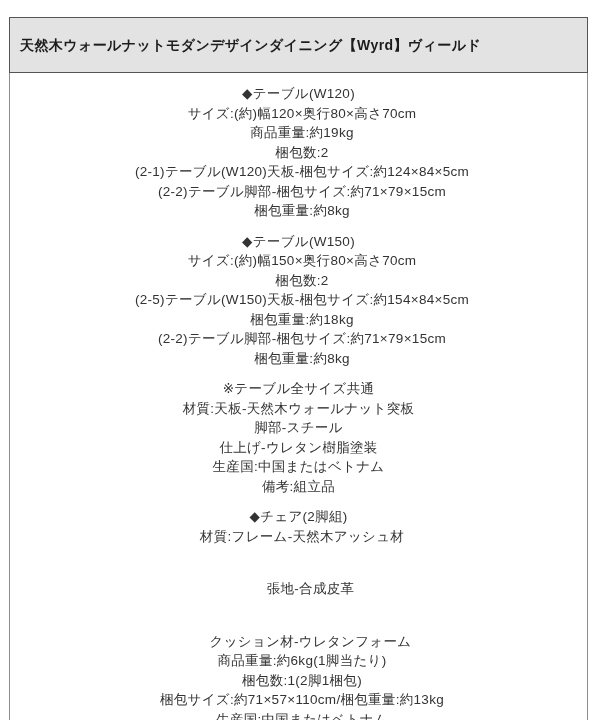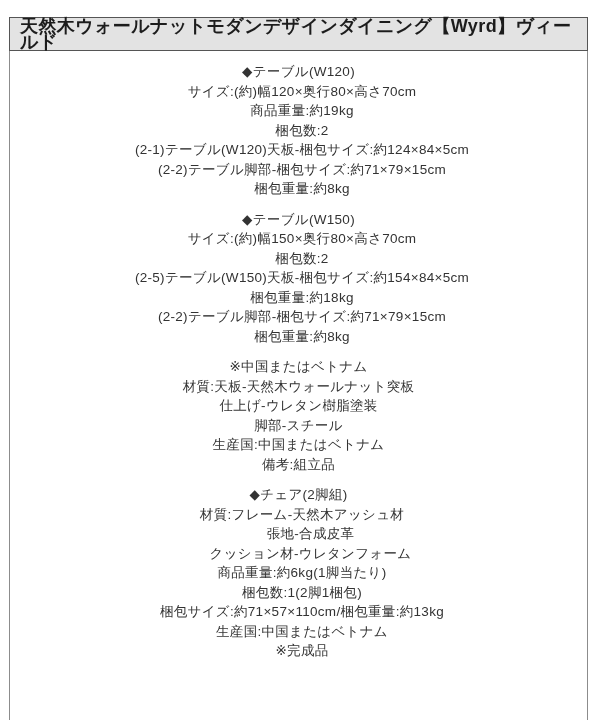--- a/index.html
+++ b/index.html
@@ -19,25 +19,25 @@
   .spec-box {
     position: absolute;
     left: 9px;
     top: 17px;
     width: 579px;
   }
   .spec-header {
     box-sizing: border-box;
     background: var(--header-bg, #e3e3e3);
     border: 1px solid var(--header-border, #555555);
-    font-size: 18px;
+    font-size: 14px;
     font-weight: bold;
     color: #1c1c1c;
     line-height: 16px;
-    padding: 0 10px;
+    padding: 19px 10px;
     letter-spacing: 0.4px;
   }
   .spec-body {
     box-sizing: border-box;
     background: #ffffff;
     border: 1px solid var(--body-border, #8c8c8c);
     border-top: none;
     min-height: 710px;
     padding: 11px 18px 40px 18px;
     font-size: 13.5px;
@@ -46,21 +46,21 @@
   }
   .spec-section + .spec-section {
     margin-top: 11px;
   }
   .spec-line {
     white-space: nowrap;
     text-align: center;
   }
   .indent-0 { padding-left: 0; }
   .indent-1 { padding-left: 7px; }
-  .indent-2 { padding-left: 24px; }
+  .indent-2 { padding-left: 24px; margin-top: 33px; }
 </style>
 </head>
 <body>
 
 <div class="spec-box">
   <div class="spec-header">
     <span>天然木ウォールナットモダンデザインダイニング【Wyrd】ヴィールド</span>
   </div>
   <div class="spec-body">
     <div class="spec-section">
@@ -75,24 +75,24 @@
     <div class="spec-section">
         <div class="spec-line indent-0">◆テーブル(W150)</div>
         <div class="spec-line indent-1">サイズ:(約)幅150×奥行80×高さ70cm</div>
         <div class="spec-line indent-1">梱包数:2</div>
         <div class="spec-line indent-1">(2-5)テーブル(W150)天板-梱包サイズ:約154×84×5cm</div>
         <div class="spec-line indent-1">梱包重量:約18kg</div>
         <div class="spec-line indent-1">(2-2)テーブル脚部-梱包サイズ:約71×79×15cm</div>
         <div class="spec-line indent-1">梱包重量:約8kg</div>
       </div>
     <div class="spec-section">
-        <div class="spec-line indent-0">※中国またはベトナム</div>
+        <div class="spec-line indent-0">※テーブル全サイズ共通</div>
         <div class="spec-line indent-0">材質:天板-天然木ウォールナット突板</div>
+        <div class="spec-line indent-0">脚部-スチール</div>
         <div class="spec-line indent-0">仕上げ-ウレタン樹脂塗装</div>
-        <div class="spec-line indent-0">脚部-スチール</div>
         <div class="spec-line indent-0">生産国:中国またはベトナム</div>
         <div class="spec-line indent-0">備考:組立品</div>
       </div>
     <div class="spec-section">
         <div class="spec-line indent-0">◆チェア(2脚組)</div>
         <div class="spec-line indent-1">材質:フレーム-天然木アッシュ材</div>
         <div class="spec-line indent-2">張地-合成皮革</div>
         <div class="spec-line indent-2">クッション材-ウレタンフォーム</div>
         <div class="spec-line indent-1">商品重量:約6kg(1脚当たり)</div>
         <div class="spec-line indent-1">梱包数:1(2脚1梱包)</div>

